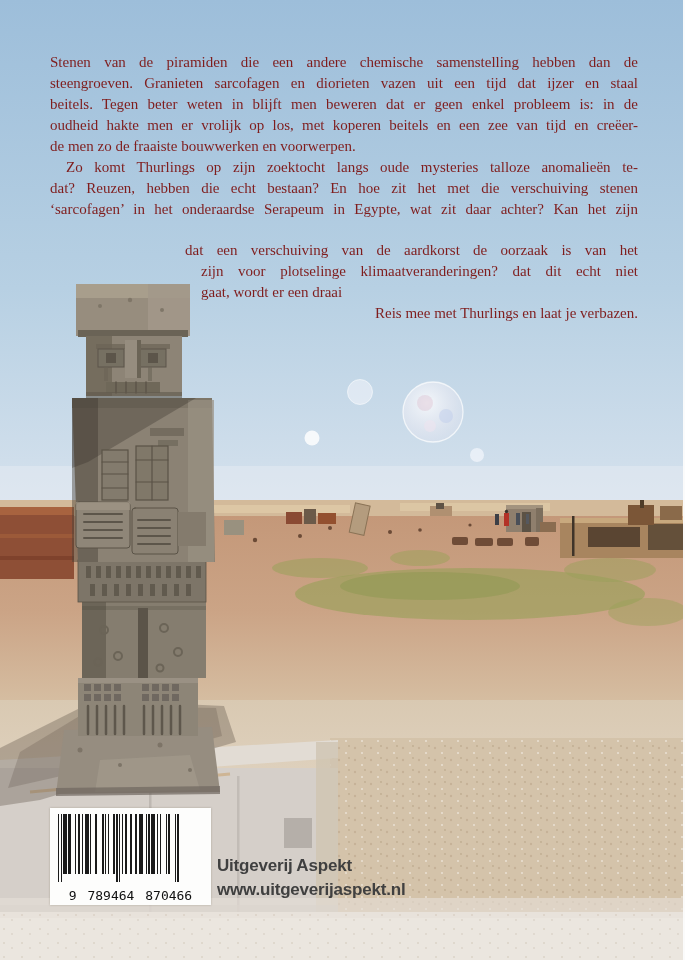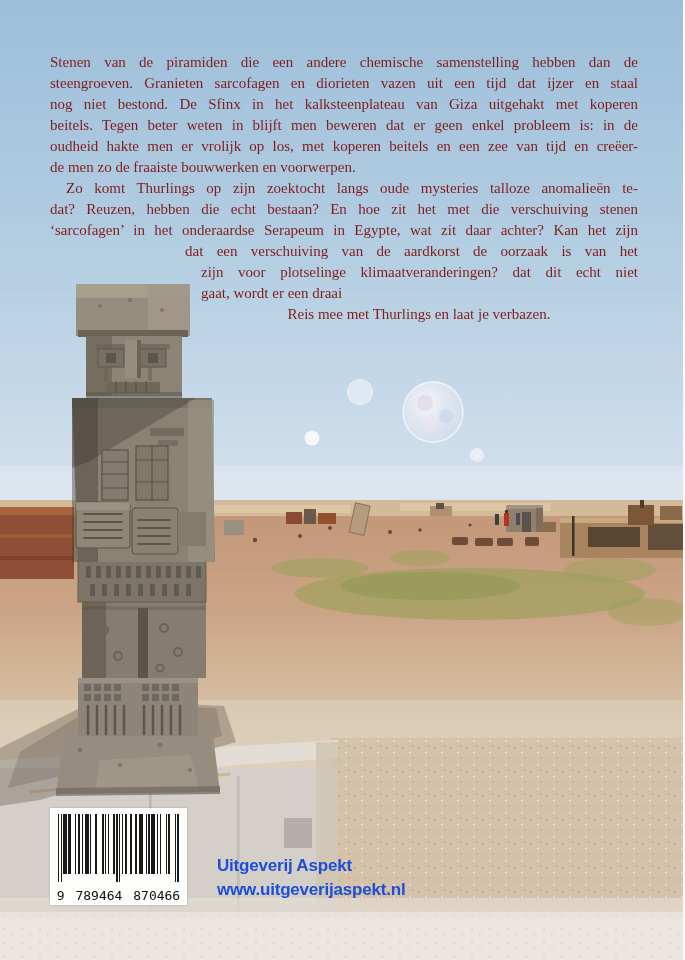--- a/index.html
+++ b/index.html
@@ -8,38 +8,38 @@
     font-family:"Liberation Serif",serif;background:#b6cfe2;
   }
   .scene{position:absolute;left:0;top:0;}
   
   .blurb{
     position:absolute;left:50px;top:52px;width:588px;
     font-size:15px;line-height:21px;color:#7f1d1d;
   }
   .tl{height:21px;text-align:justify;text-align-last:justify;white-space:normal;}
   .tl.noj{text-align:right;text-align-last:left;}
-  .wrapblock{margin-left:135px;width:453px;}
-  .closing{margin-left:150px;height:21px;text-align:center;}
+  .wrapblock{margin-left:135px;width:453px;margin-top:20px;}
+  .closing{margin-left:150px;height:21px;text-align:right;}
   
   .barcode{
-    position:absolute;left:50px;top:808px;width:137px;height:97px;
+    position:absolute;left:50px;top:808px;width:161px;height:97px;
     background:#fdfdfc;box-shadow:0 0 2px rgba(120,110,95,.45);
   }
   .barcode svg{position:absolute;left:0;top:0;}
   .isbn{
     position:absolute;left:0;right:0;bottom:2px;text-align:center;
     font-family:"DejaVu Sans Mono","Liberation Mono",monospace;
     font-size:13px;color:#101010;word-spacing:3px;letter-spacing:0;
   }
   
   .publisher{
     position:absolute;left:217px;top:854px;
     font-family:"Liberation Sans",sans-serif;font-weight:700;
-    font-size:17px;line-height:24px;color:#1d4ed8;letter-spacing:-0.2px;
+    font-size:17px;line-height:24px;color:#404040;letter-spacing:-0.2px;
   }
 </style>
 </head>
 <body>
 
 <div class="cover">
 
   <svg class="scene" width="685" height="960" viewBox="0 0 685 960">
     <defs>
       <linearGradient id="sky" x1="0" y1="0" x2="0" y2="1">
@@ -344,21 +344,20 @@
       </g>
     </g>
 
     <rect x="683" y="0" width="2" height="960" fill="#fbfbfb"></rect>
   </svg>
 
   <div class="blurb">
     <div id="p1">
         <div class="tl">Stenen van de piramiden die een andere chemische samenstelling hebben dan de</div>
         <div class="tl">steengroeven. Granieten sarcofagen en diorieten vazen uit een tijd dat ijzer en staal</div>
-        <div class="tl">nog niet bestond. De Sfinx in het kalksteenplateau van Giza uitgehakt met koperen</div>
         <div class="tl">beitels. Tegen beter weten in blijft men beweren dat er geen enkel probleem is: in de</div>
         <div class="tl">oudheid hakte men er vrolijk op los, met koperen beitels en een zee van tijd en creëer-</div>
         <div class="tl noj">de men zo de fraaiste bouwwerken en voorwerpen.</div>
       </div>
     <div id="p2a">
         <div class="tl" style="text-indent: 16px;">Zo komt Thurlings op zijn zoektocht langs oude mysteries talloze anomalieën te-</div>
         <div class="tl">dat? Reuzen, hebben die echt bestaan? En hoe zit het met die verschuiving stenen</div>
         <div class="tl">‘sarcofagen’ in het onderaardse Serapeum in Egypte, wat zit daar achter? Kan het zijn</div>
       </div>
     <div id="p2b" class="wrapblock">

